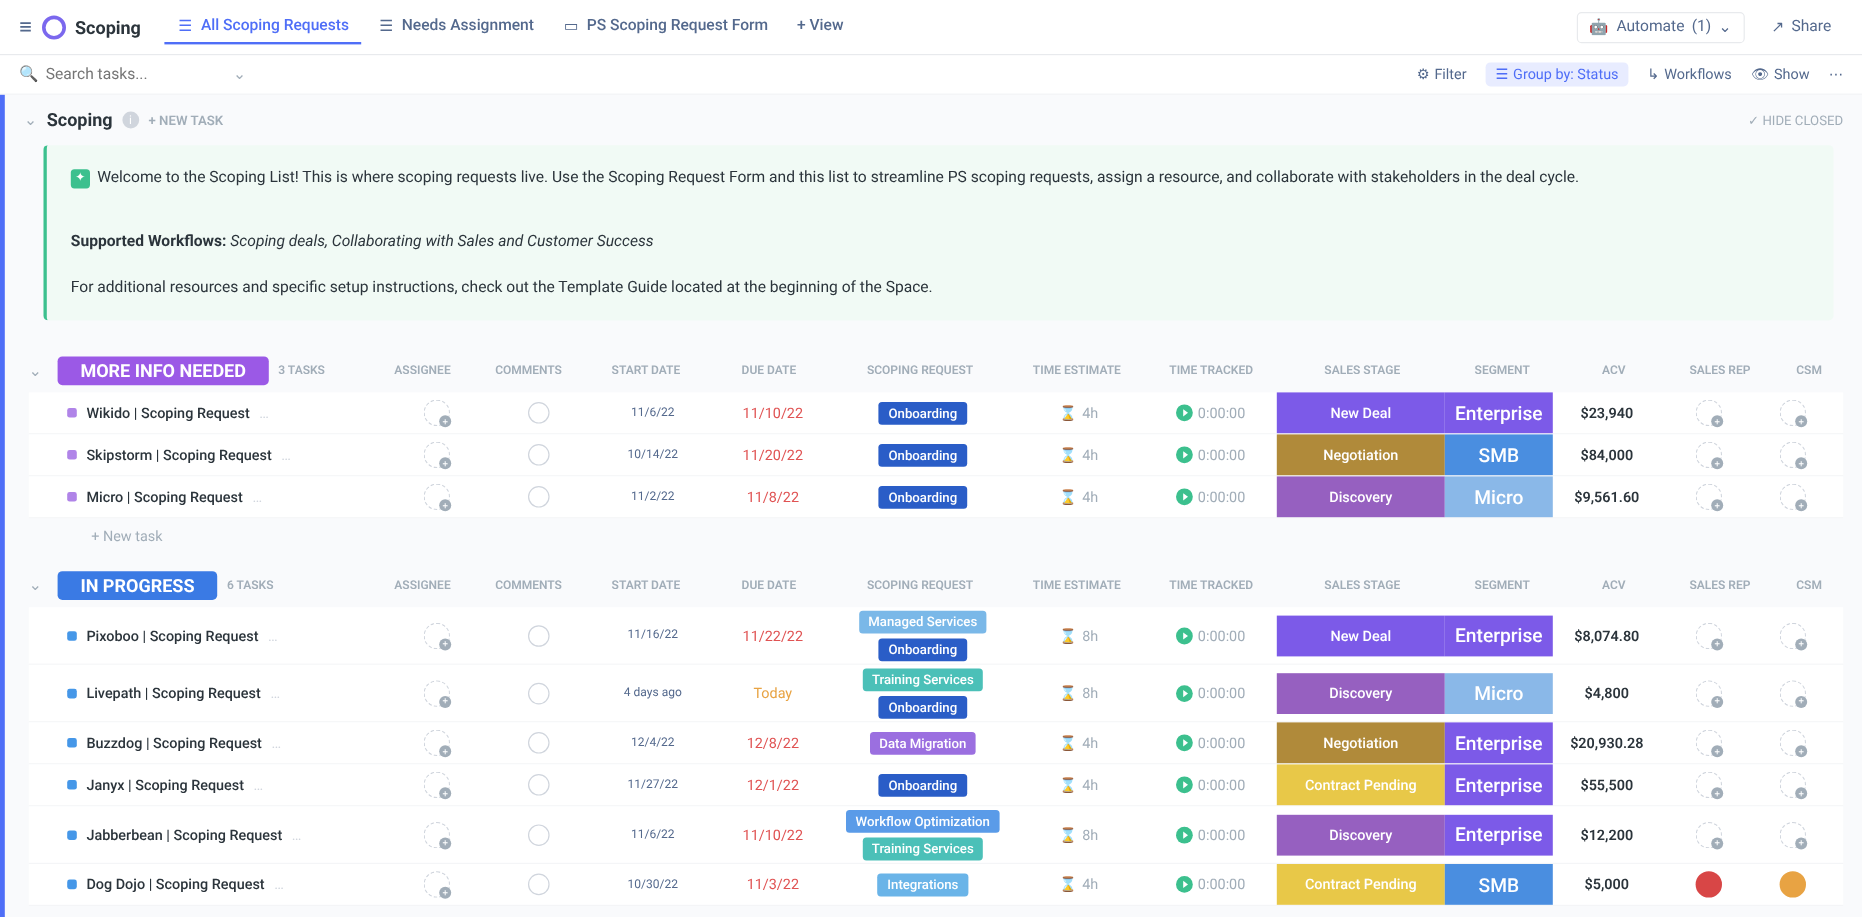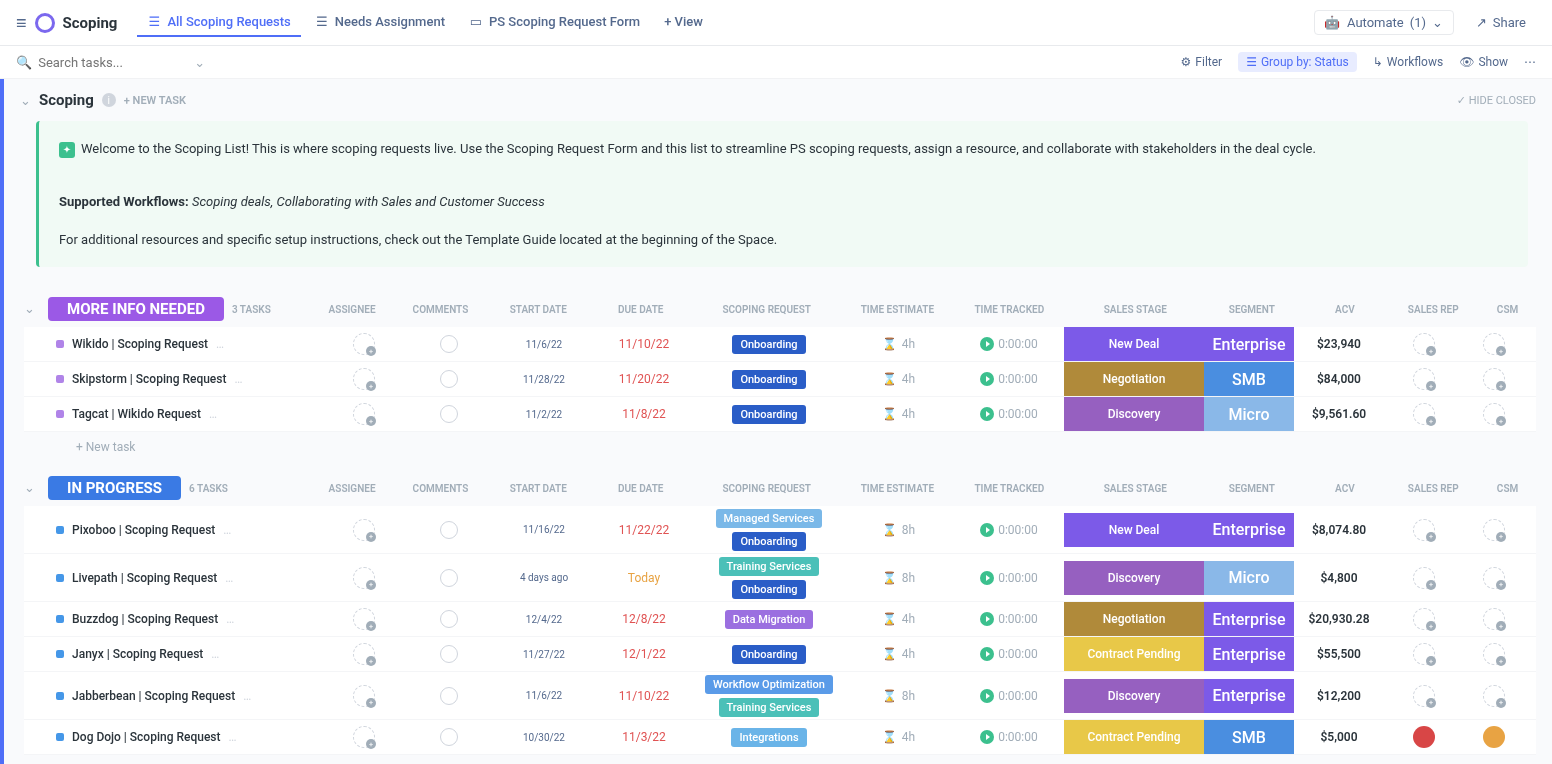--- a/index.html
+++ b/index.html
@@ -242,21 +242,21 @@
       <span class="task-title">Skipstorm | Scoping Request</span>
       <span style="color:#d0d5dd">…</span>
     </div>
     <div class="col col-assignee">
             <div class="empty-avatar"></div>
           </div>
     <div class="col col-comments">
             <div class="comment-bubble"></div>
           </div>
     <div class="col col-start">
-            <span class="date">11/28/22</span>
+            <span class="date">10/14/22</span>
           </div>
     <div class="col col-due">
             <span class="date-red">11/20/22</span>
           </div>
     <div class="col col-scoping">
             <div class="tags-wrap">
               <span class="tag tag-onboarding">Onboarding</span>
             </div>
           </div>
     <div class="col col-estimate">
@@ -277,21 +277,21 @@
     <div class="col col-rep">
             <div class="empty-avatar"></div>
           </div>
     <div class="col col-csm">
             <div class="empty-avatar"></div>
           </div>
   </div>
         <div class="task-row ">
     <div class="col col-name task-name">
       <span class="status-dot dot-purple"></span>
-      <span class="task-title">Tagcat | Wikido Request</span>
+      <span class="task-title">Micro | Scoping Request</span>
       <span style="color:#d0d5dd">…</span>
     </div>
     <div class="col col-assignee">
             <div class="empty-avatar"></div>
           </div>
     <div class="col col-comments">
             <div class="comment-bubble"></div>
           </div>
     <div class="col col-start">
             <span class="date">11/2/22</span>

